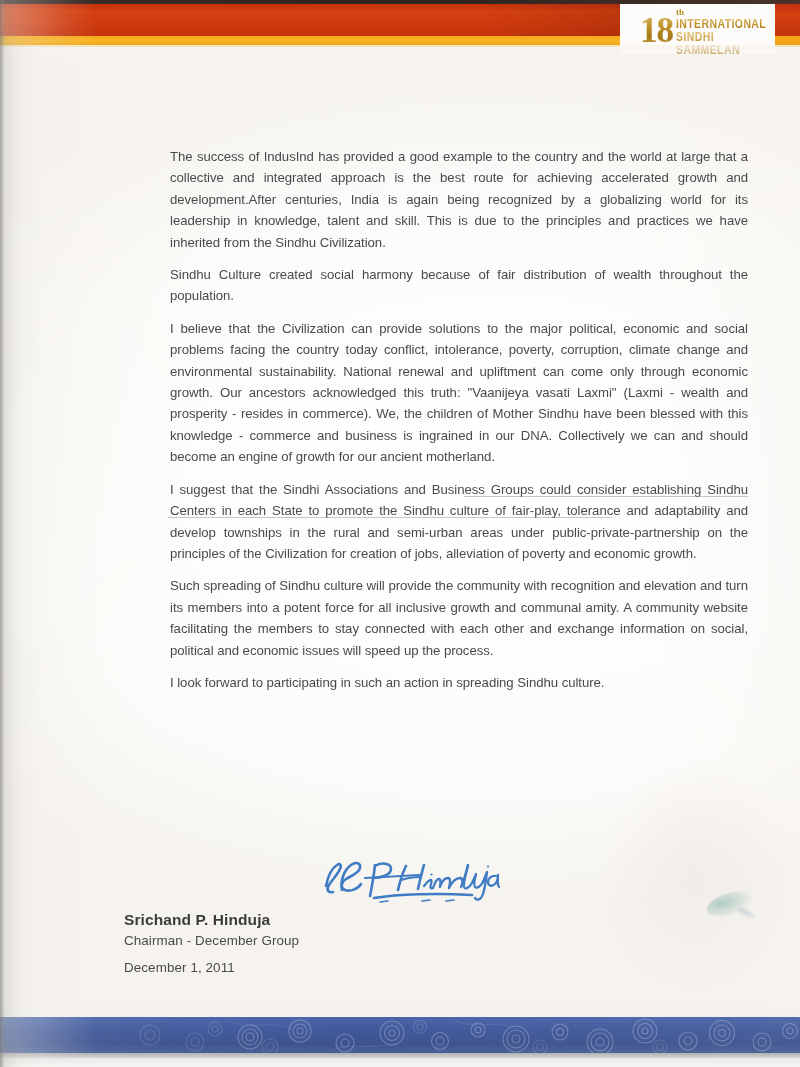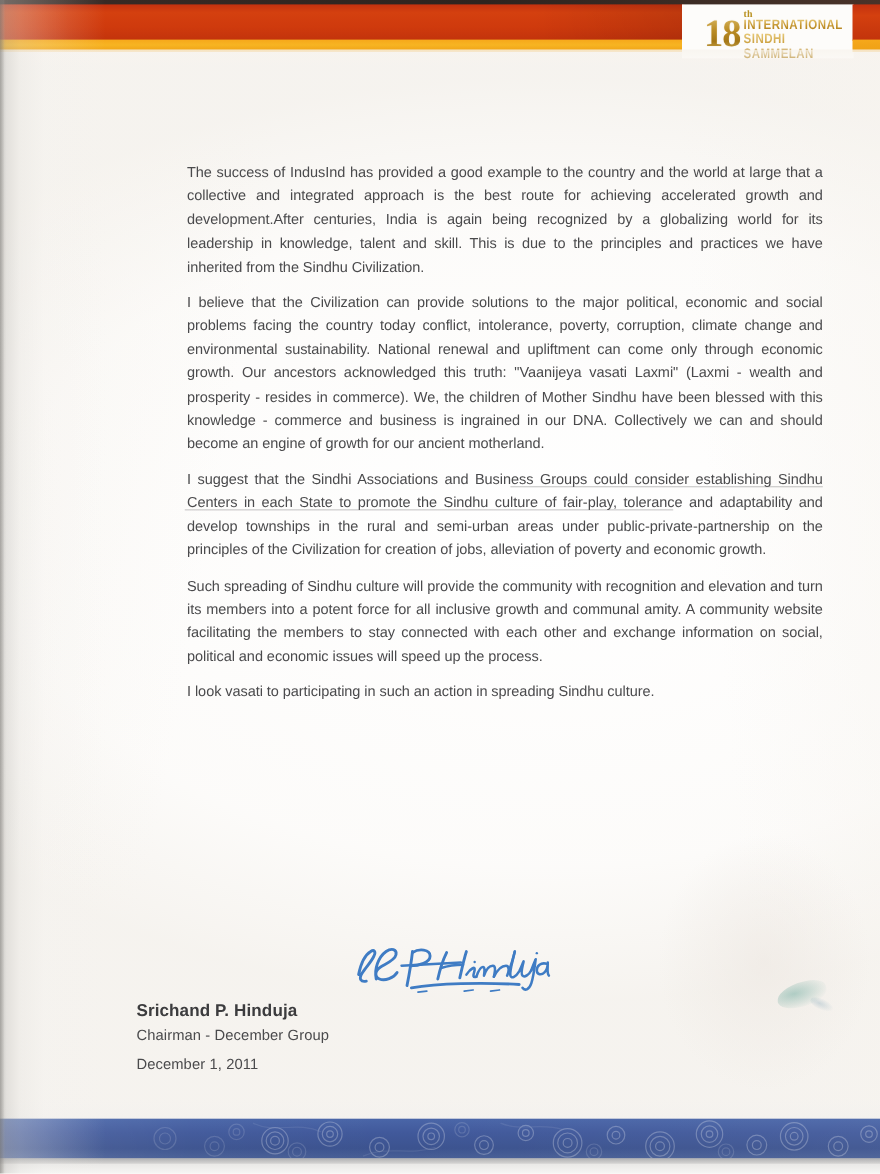--- a/index.html
+++ b/index.html
@@ -319,24 +319,25 @@
         <span class="logo-l1">INTERNATIONAL</span>
         <span class="logo-l2">SINDHI SAMMELAN</span>
       </span>
     </div>
 
     <div class="topband-fade"></div>
   </div>
 
   <div class="letter">
     <p class="para">The success of IndusInd has provided a good example to the country and the world at large that a collective and integrated approach is the best route for achieving accelerated growth and development.After centuries, India is again being recognized by a globalizing world for its leadership in knowledge, talent and skill. This is due to the principles and practices we have inherited from the Sindhu Civilization.</p>
+    <p class="para">Sindhu Culture created social harmony because of fair distribution of wealth throughout the population.</p>
     <p class="para">I believe that the Civilization can provide solutions to the major political, economic and social problems facing the country today conflict, intolerance, poverty, corruption, climate change and environmental sustainability. National renewal and upliftment can come only through economic growth. Our ancestors acknowledged this truth: "Vaanijeya vasati Laxmi" (Laxmi - wealth and prosperity - resides in commerce). We, the children of Mother Sindhu have been blessed with this knowledge - commerce and business is ingrained in our DNA. Collectively we can and should become an engine of growth for our ancient motherland.</p>
     <p class="para p4">I suggest that the Sindhi Associations and Business Groups could consider establishing Sindhu Centers in each State to promote the Sindhu culture of fair-play, tolerance and adaptability and develop townships in the rural and semi-urban areas under public-private-partnership on the principles of the Civilization for creation of jobs, alleviation of poverty and economic growth.</p>
     <p class="para">Such spreading of Sindhu culture will provide the community with recognition and elevation and turn its members into a potent force for all inclusive growth and communal amity. A community website facilitating the members to stay connected with each other and exchange information on social, political and economic issues will speed up the process.</p>
-    <p class="para tight">I look vasati to participating in such an action in spreading Sindhu culture.</p>
+    <p class="para tight">I look forward to participating in such an action in spreading Sindhu culture.</p>
   </div>
 
   <div class="sig-block">
     <div class="sig-svg-wrap">
       <svg width="190" height="52" viewBox="0 0 190 52">
         <g fill="none" stroke="#3f7cc4" stroke-linecap="round" stroke-linejoin="round">
 
           <path d="M8 30 C10 20 14 12 19 9 C22 7 24 9 22 13 C20 18 14 24 11 29 C8 34 10 37 15 36" stroke-width="2.6"></path>
           <path d="M24 34 C22 25 26 14 33 9 C38 5.5 43 7 42 12 C41 17 33 20 28 23 C23 26 22 32 27 34 C32 36 40 33 43 28" stroke-width="2.6"></path>
 

